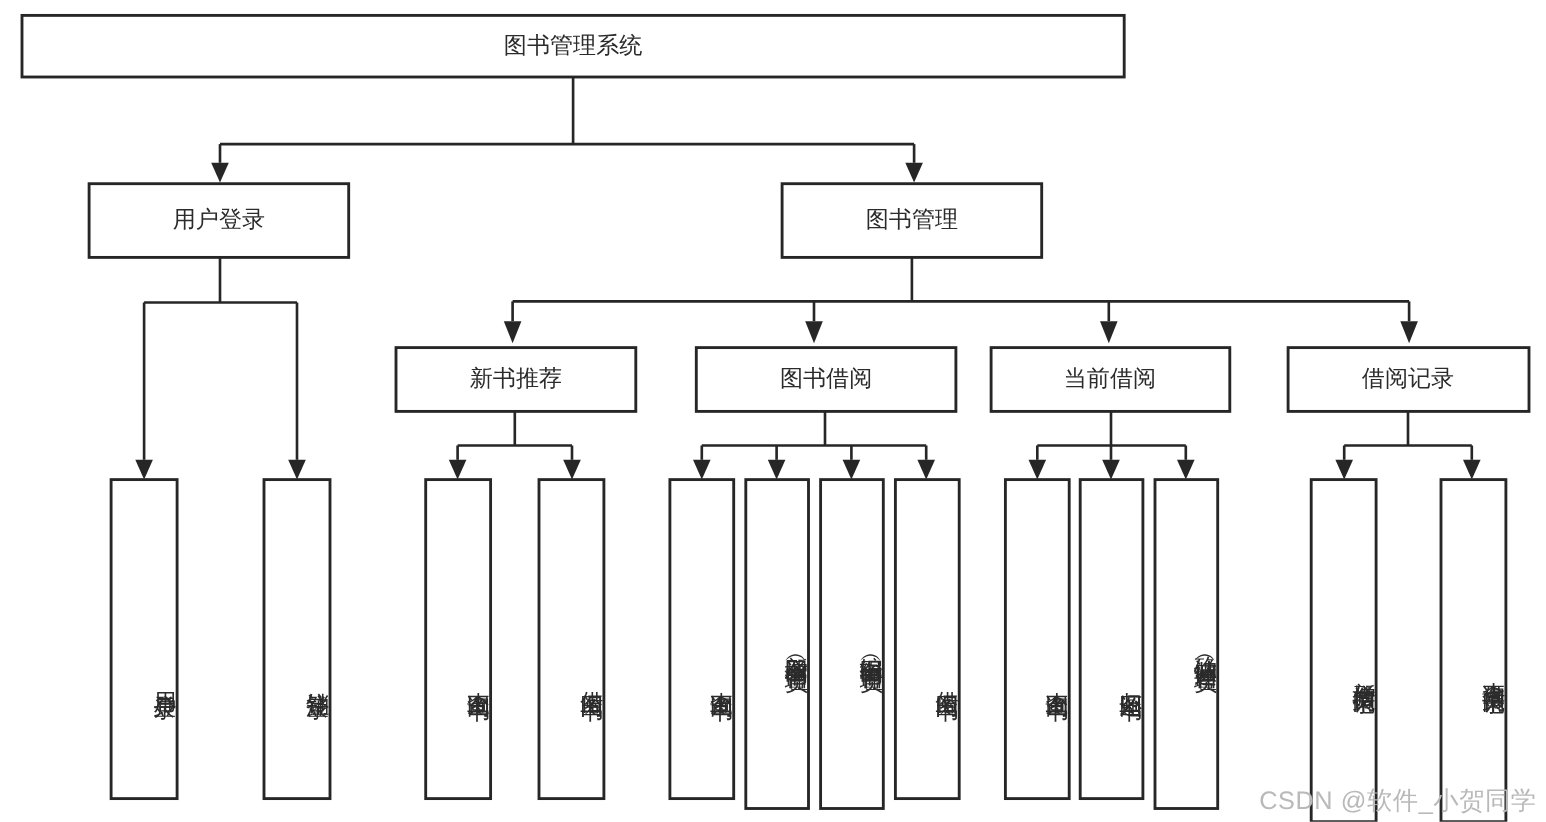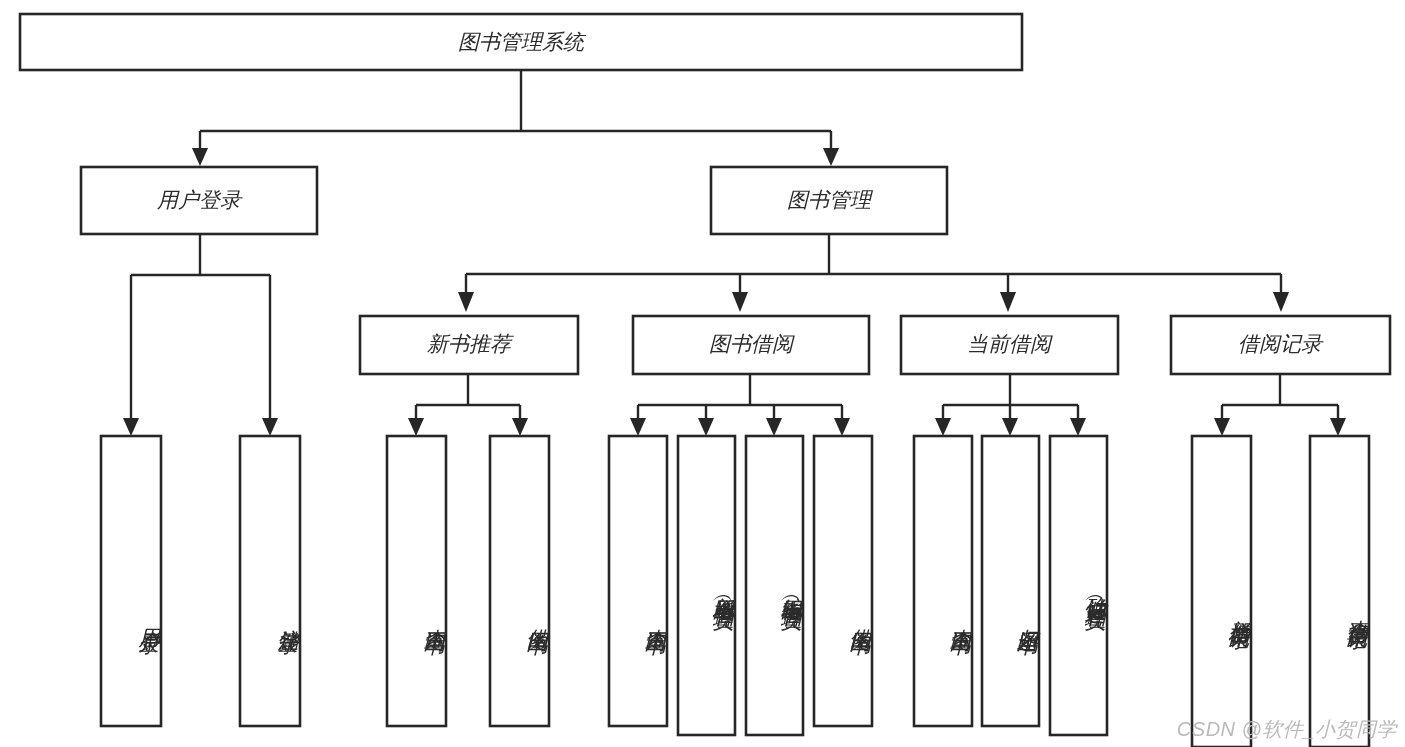--- a/index.html
+++ b/index.html
@@ -11,21 +11,20 @@
     width: 1405px;
     height: 747px;
     font-family: "Liberation Sans", "DejaVu Sans", sans-serif;
     overflow: hidden;
     position: relative;
   }
   #diagram-root {
     position: relative;
     width: 1405px;
     height: 747px;
-    font-style: italic;
   }
   svg.diagram {
     position: absolute;
     top: 0;
     left: 0;
     width: 1405px;
     height: 747px;
     display: block;
   }
   .node-box {
@@ -63,21 +62,21 @@
     align-items: flex-start;
     justify-content: center;
     white-space: nowrap;
     pointer-events: none;
   }
   .watermark {
     position: absolute;
     right: 8px;
     bottom: 4px;
     font-family: "Liberation Sans", "DejaVu Sans", sans-serif;
-    font-size: 20px;
+    font-size: 23px;
     color: #b9b9b9;
     letter-spacing: 0.5px;
     white-space: nowrap;
   }
 </style>
 </head>
 <body>
 
 <div id="diagram-root">
 

